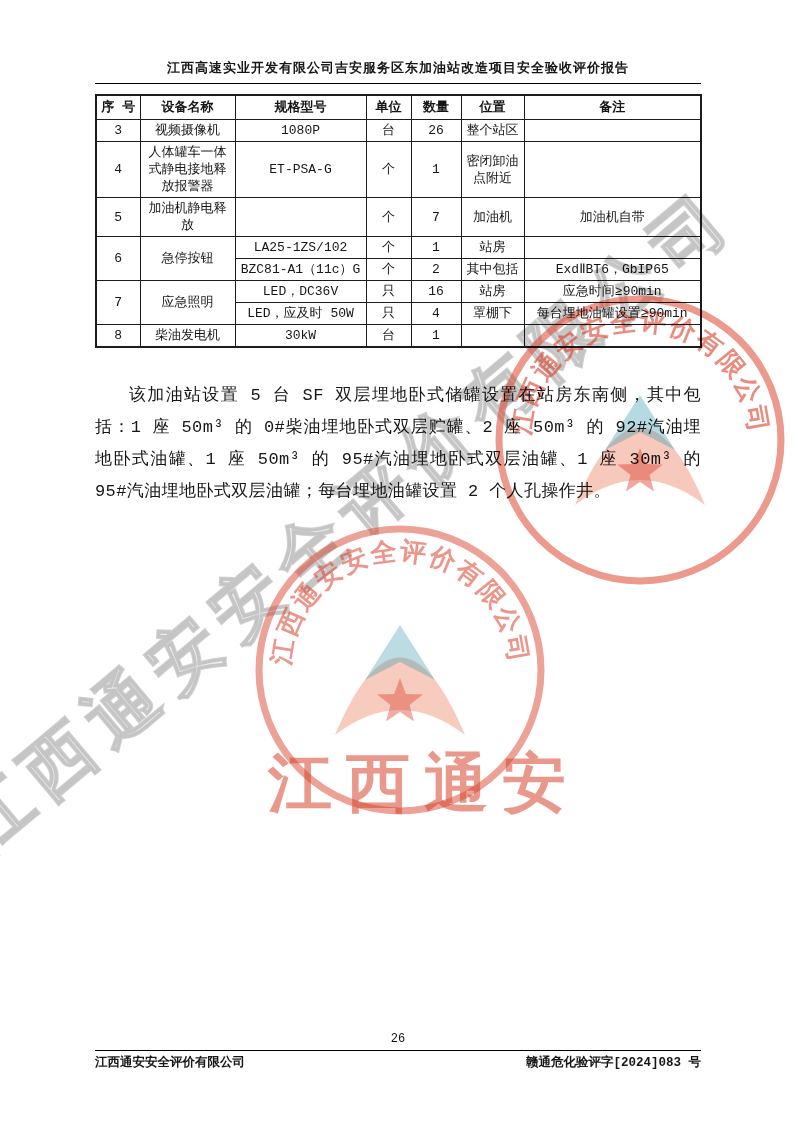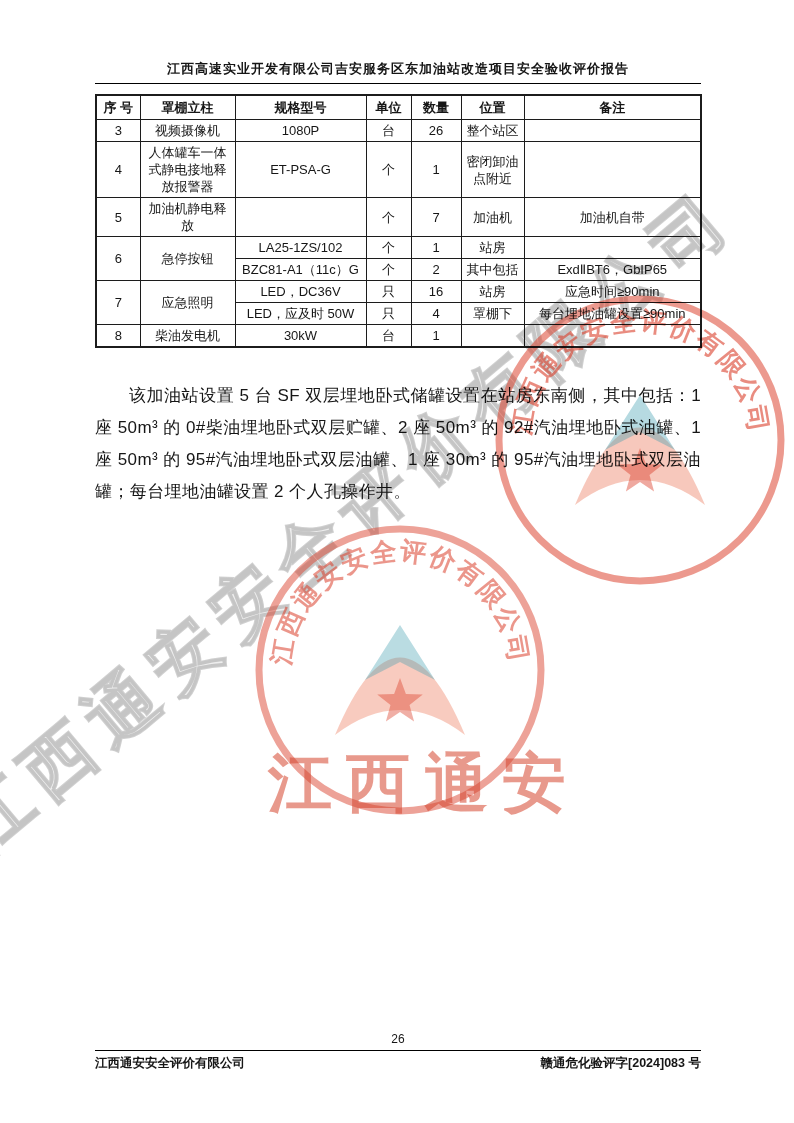--- a/index.html
+++ b/index.html
@@ -2,21 +2,21 @@
 <html><head>
 <meta charset="utf-8">
 <style>
   html,body{margin:0;padding:0;background:#9a9a9a;}
   .page{
     position:relative;
     width:794px;height:1123px;
     background:#ffffff;
     margin:0 auto;
     overflow:hidden;
-    font-family:Liberation Sans, sans-serif;
+    font-family:Liberation Mono, monospace;
     color:#161616;
   }
   .content{position:absolute;left:95px;top:60px;width:606px;}
   .doc-title{
     font-size:13px;font-weight:bold;text-align:center;
     letter-spacing:1px;line-height:18px;padding-bottom:5px;
     border-bottom:1.5px solid #000;
   }
   table.equip{
     margin-top:10px;width:606px;border-collapse:collapse;
@@ -79,21 +79,21 @@
           <col style="width:95px">
           <col style="width:131px">
         <col style="width:45px">
           <col style="width:50px">
           <col style="width:63px">
           <col style="width:177px">
       </colgroup>
       <thead>
         <tr>
           <th>序 号</th>
-          <th>罩棚立柱</th>
+          <th>设备名称</th>
           <th>规格型号</th>
           <th>单位</th>
           <th>数量</th>
           <th>位置</th>
           <th>备注</th>
         </tr>
       </thead>
       <tbody>
         <tr>
           <td>3</td>

